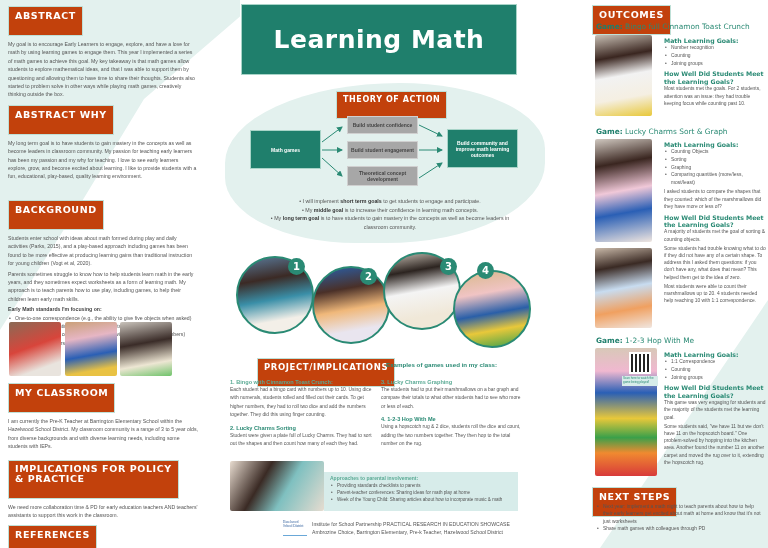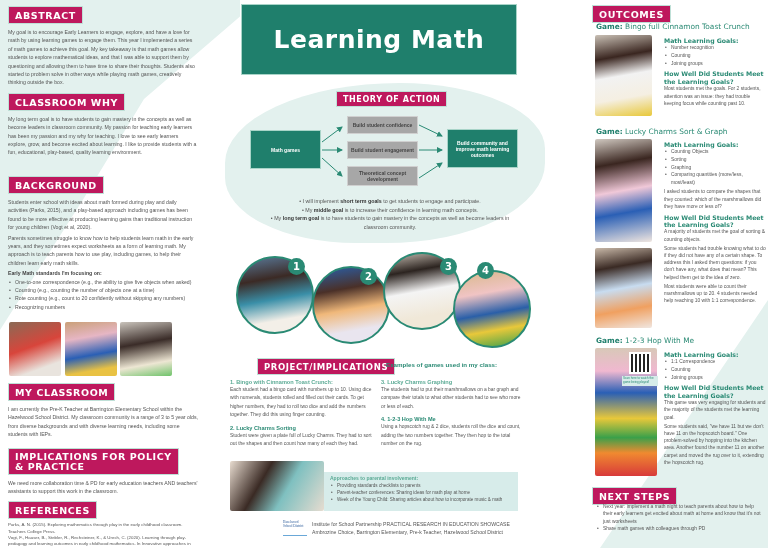--- a/index.html
+++ b/index.html
@@ -1,18 +1,18 @@
 <!DOCTYPE html>
 <html><head>
 <meta charset="utf-8">
 <style>
 *{box-sizing:border-box;margin:0;padding:0}
 body{width:768px;height:548px;overflow:hidden;background:#fff;font-family:"Liberation Sans",sans-serif;color:#555;position:relative}
 .bgshape{position:absolute;background:#e3f1ee}
-.hdr{display:inline-block;background:#be185d;color:#fff;font-family:"DejaVu Sans",sans-serif;font-weight:bold;letter-spacing:.6px;font-size:9.5px;padding:3px 6px 2px;border:1px solid #bfe0d7}
+.hdr{display:inline-block;background:#c2410c;color:#fff;font-family:"DejaVu Sans",sans-serif;font-weight:bold;letter-spacing:.6px;font-size:9.5px;padding:3px 6px 14px;border:1px solid #bfe0d7}
 .p{font-size:5.2px;line-height:8.4px;color:#555}
 .col{position:absolute}
 ul.b{list-style:none;font-size:5.2px;line-height:8.4px;color:#555}
 ul.b li{padding-left:7px;position:relative}
 ul.b li:before{content:"•";position:absolute;left:1px}
 .photo{position:absolute;border-radius:2px;overflow:hidden}
 .gtitle{font-family:"DejaVu Sans",sans-serif;font-size:7.4px;color:#2a8a74}
 .gtitle b{color:#1f7f6c}
 .sub{font-family:"DejaVu Sans",sans-serif;font-weight:bold;font-size:6.2px;color:#2a8a74;line-height:7.4px}
 .box{position:absolute;display:flex;align-items:center;justify-content:center;text-align:center;font-size:5px;font-weight:bold}
@@ -25,21 +25,21 @@
 </head>
 <body>
 
 <div class="bgshape" style="left:0;top:0;width:240px;height:330px;clip-path:polygon(0 0,100% 0,100% 5%,60% 30%,35% 60%,0 100%)"></div>
 <div class="bgshape" style="left:600px;top:300px;width:168px;height:248px;clip-path:polygon(100% 0,100% 100%,0 100%,30% 70%,70% 30%)"></div>
 
 <div class="col" style="left:8px;top:5px;width:190px">
   <div class="hdr">ABSTRACT</div>
   <p class="p" style="margin-top:4px">My goal is to encourage Early Learners to engage, explore, and have a love for math by using learning games to engage them. This year I implemented a series of math games to achieve this goal. My key takeaway is that math games allow students to explore mathematical ideas, and that I was able to support them by questioning and allowing them to have time to share their thoughts. Students also started to problem solve in other ways while playing math games, creatively thinking outside the box.</p>
 
-  <div class="hdr" style="margin-top:6px">CLASSROOM WHY</div>
+  <div class="hdr" style="margin-top:6px">ABSTRACT WHY</div>
   <p class="p" style="margin-top:4px">My long term goal is to have students to gain mastery in the concepts as well as become leaders in classroom community. My passion for teaching early learners has been my passion and my why for teaching. I love to see early learners explore, grow, and become excited about learning.  I like to provide students with a fun, educational, play-based, quality learning environment.</p>
 
   <div class="hdr" style="margin-top:19px">BACKGROUND</div>
   <p class="p" style="margin-top:4px">Students enter school with ideas about math formed during play and daily activities (Parks, 2015), and a play-based approach including games has been found to be more effective at producing learning gains than traditional instruction for young children (Vogt et al, 2020).</p>
   <p class="p" style="margin-top:2px">Parents sometimes struggle to know how to help students learn math in the early years, and they sometimes expect worksheets as a form of learning math. My approach is to teach parents how to use play, including games, to help their children learn early math skills.</p>
   <p class="p" style="margin-top:2px;font-weight:bold;color:#444">Early Math standards I'm focusing on:</p>
   <ul class="b">
     <li>One-to-one correspondence (e.g., the ability to give five objects when asked)</li>
     <li>Counting (e.g., counting the number of objects one at a time)</li>
     <li>Rote counting (e.g., count to 20 confidently without skipping any numbers)</li>

